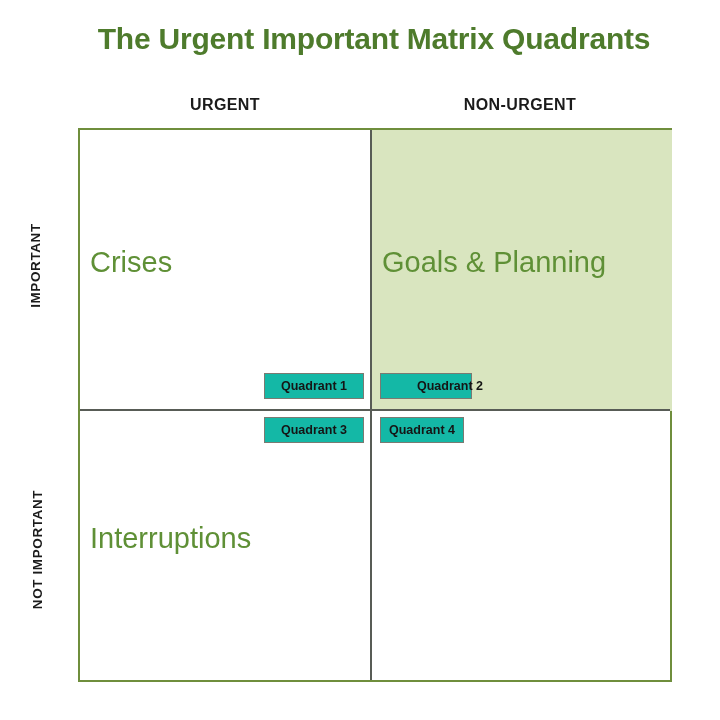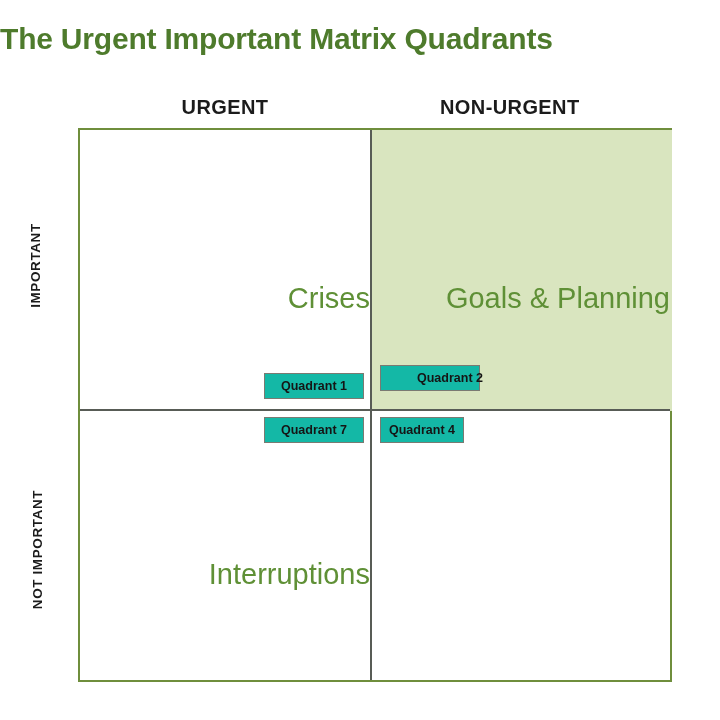--- a/index.html
+++ b/index.html
@@ -15,40 +15,41 @@
     font-family: "Liberation Sans", sans-serif;
     -webkit-font-smoothing: antialiased;
   }
 
   
   .title {
     position: absolute;
     left: 0;
     top: 22px;
     width: 688px;
-    text-align: left;
+    text-align: center;
     font-size: 30px;
     font-weight: bold;
     color: #4e7b2c;
     letter-spacing: -0.2px;
     white-space: nowrap;
+    padding-left: 30px;
   }
 
   
   .col-head {
     position: absolute;
     top: 96px;
-    font-size: 20px;
+    font-size: 16px;
     font-weight: bold;
     color: #1b1b1b;
     letter-spacing: 0.4px;
     white-space: nowrap;
   }
   .col-head.urgent      { left: 155px; width: 140px; text-align: center; }
-  .col-head.non-urgent  { left: 440px; width: 160px; }
+  .col-head.non-urgent  { left: 440px; width: 160px; text-align: center; }
 
   
   .row-head {
     position: absolute;
     font-size: 13.5px;
     font-weight: bold;
     color: #1b1b1b;
     letter-spacing: 0.6px;
     white-space: nowrap;
     transform-origin: center center;
@@ -105,22 +106,21 @@
     height: 2px;
     background: #585c56;
   }
 
   
   .quad-word {
     position: absolute;
     font-size: 29px;
     color: #5f9036;
     white-space: nowrap;
-    text-align: right;
-    margin-top: 36px;
+    text-align: left;
   }
   .quad-word.crises        { left: 10px;  top: 116px; width: 280px; }
   .quad-word.goals         { left: 302px; top: 116px; width: 288px; }
   .quad-word.interruptions { left: 10px;  top: 392px; width: 280px; }
   .quad-word.distractions  { left: 302px; top: 392px; width: 288px; }
 
   
   .quad-tag {
     position: absolute;
     height: 26px;
@@ -128,21 +128,21 @@
     text-align: center;
     font-size: 12.5px;
     font-weight: bold;
     color: #151515;
     background: #14b8a6;
     border: 1px solid #7a7a72;
     box-sizing: border-box;
     white-space: nowrap;
   }
   .tag-q1 { left: 184px; top: 243px; width: 100px; }
-  .tag-q2 { left: 300px; top: 235px; width: 100px; padding-left: 36px; }
+  .tag-q2 { left: 300px; top: 243px; width: 92px; padding-left: 36px; }
   .tag-q3 { left: 184px; top: 287px; width: 100px; }
   .tag-q4 { left: 300px; top: 287px; width: 84px; }
 </style>
 </head>
 <body>
 
 <div class="title">The Urgent Important Matrix Quadrants</div>
 
 <div class="col-head urgent">URGENT</div>
 
@@ -163,17 +163,17 @@
 
   <div class="quad-word interruptions">Interruptions</div>
 
   <div class="quad-word goals">Goals &amp; Planning</div>
 
 
   <div class="quad-tag tag-q1">Quadrant 1</div>
 
   <div class="quad-tag tag-q2">Quadrant 2</div>
 
-  <div class="quad-tag tag-q3">Quadrant 7</div>
+  <div class="quad-tag tag-q3">Quadrant 3</div>
 
   <div class="quad-tag tag-q4">Quadrant 4</div>
 
 </div>
 
 </body></html>

